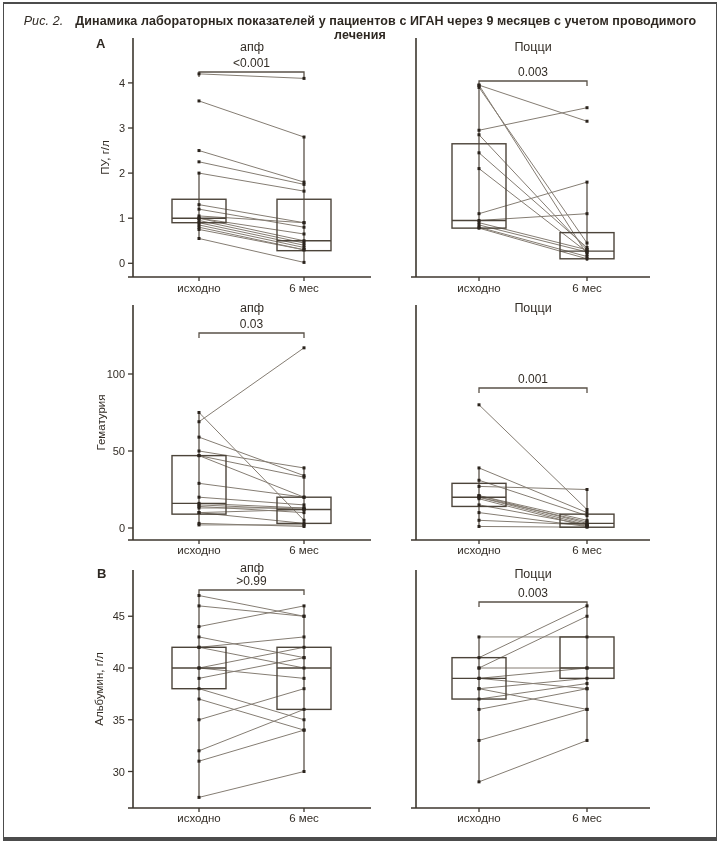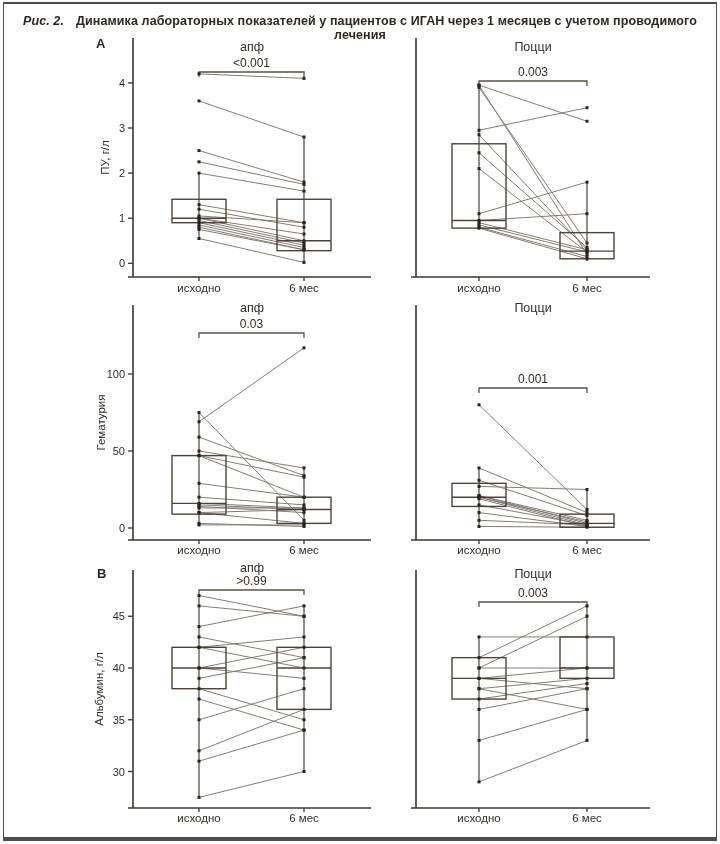--- a/index.html
+++ b/index.html
@@ -10,32 +10,32 @@
   .frame{
     position:absolute;inset:2px 3px 3px 3px;
     border-style:solid;border-color:#4c4c4c;
     border-width:2px 1.5px 4px 1.5px;
     pointer-events:none;
   }
   .fig-title{
     position:absolute;top:14px;left:0;width:720px;text-align:center;
     font-size:12.5px;color:#2e2822;letter-spacing:.1px;
   }
-  .fig-title .t-prefix{font-style:italic;font-weight:700;margin-right:12px;}
+  .fig-title .t-prefix{font-style:italic;font-weight:400;margin-right:12px;}
   .fig-title .t-main{font-weight:700;}
   .rowlab{
     position:absolute;font-size:13px;font-weight:700;color:#2e2822;line-height:1;
   }
   #canvas{position:absolute;left:0;top:0;}
 </style>
 </head>
 <body>
 
 <div class="fig-title">
-  <span class="t-prefix">Рис. 2.</span><span class="t-main">Динамика лабораторных показателей у пациентов с ИГАН через 1 месяцев с учетом проводимого лечения</span>
+  <span class="t-prefix">Рис. 2.</span><span class="t-main">Динамика лабораторных показателей у пациентов с ИГАН через 9 месяцев с учетом проводимого лечения</span>
 </div>
 
 <span class="rowlab" style="left:96px;top:37px">А</span>
 <span class="rowlab" style="left:97px;top:567px">В</span>
 
 <svg id="canvas" width="720" height="844" viewBox="0 0 720 844">
     <g>
       <line x1="128" y1="263.3" x2="133" y2="263.3" stroke="#3c362e" stroke-width="1.3"></line>
       <text x="125" y="267.3" text-anchor="end" font-size="11" fill="#332d26">0</text>
       <line x1="128" y1="218.20000000000002" x2="133" y2="218.20000000000002" stroke="#3c362e" stroke-width="1.3"></line>

